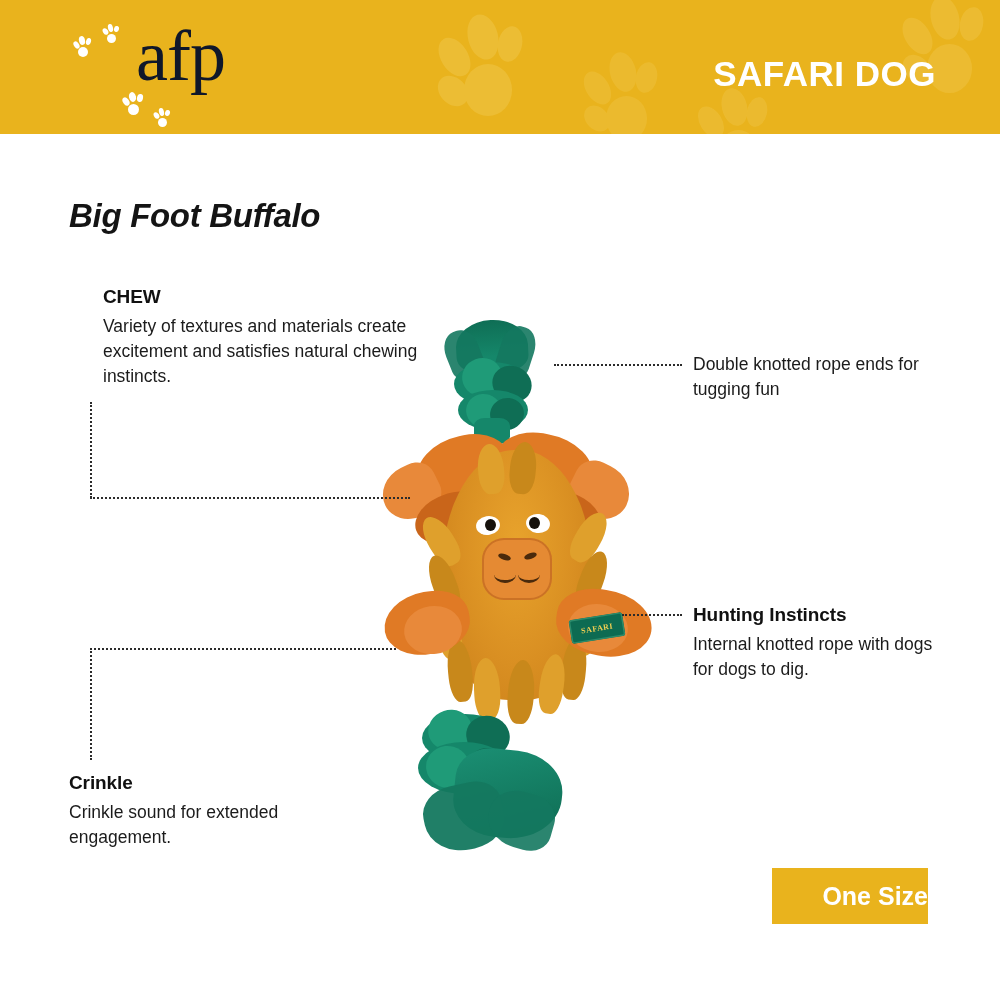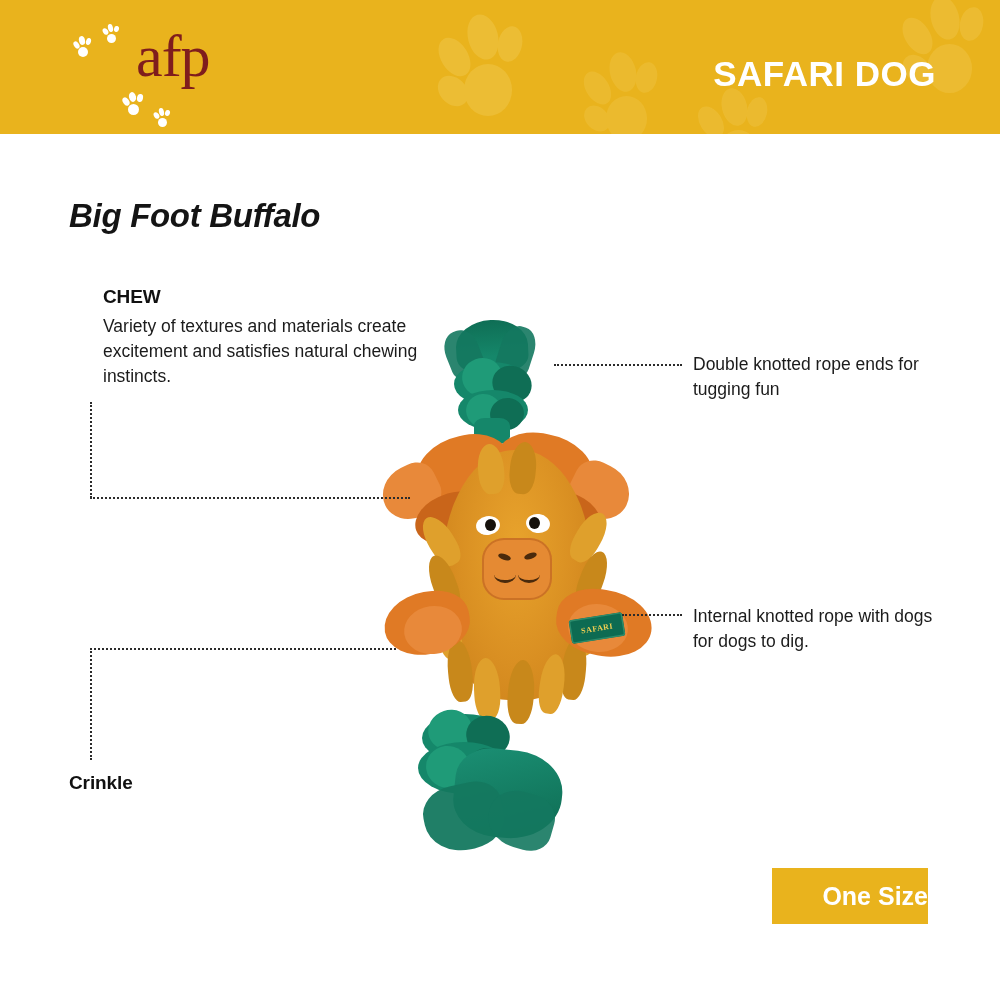--- a/index.html
+++ b/index.html
@@ -17,21 +17,21 @@
     position:absolute;left:0;top:0;width:1000px;height:134px;
     background:#e9b31d;overflow:hidden;
   }
   .header-paw{position:absolute;opacity:.30;}
   .hp-pad{position:absolute;background:#f5d46a;border-radius:50%;}
 
   .logo-wrap{position:absolute;left:30px;top:14px;width:270px;height:110px;}
   .logo-afp{
     position:absolute;left:106px;top:-4px;
     font-family:"Liberation Serif", serif;
-    font-size:60px;line-height:92px;color:#7f1d1d;letter-spacing:-1px;
+    font-size:72px;line-height:92px;color:#0f172a;letter-spacing:-1px;
   }
   .logo-sub{
     position:absolute;left:5px;top:60px;
     font-family:"Liberation Serif", serif;
     font-size:33px;line-height:33px;color:#3a2a12;
   }
   .logo-paw{position:absolute;}
   .lp{position:absolute;background:#ffffff;border-radius:50%;}
 
   .header-title{
@@ -276,24 +276,26 @@
   <div class="feature f-chew">
     <h3>CHEW</h3>
     <p>Variety of textures and materials create excitement and satisfies natural chewing instincts.</p>
   </div>
 
   <div class="feature f-tug">
     <p>Double knotted rope ends for tugging fun</p>
   </div>
 
   <div class="feature f-hunt">
+    <h3>Hunting Instincts</h3>
     <p>Internal knotted rope with dogs for dogs to dig.</p>
   </div>
 
   <div class="feature f-crinkle">
     <h3>Crinkle</h3>
+    <p>Crinkle sound for extended engagement.</p>
   </div>
 
   <div class="one-size">
     <span>One Size</span>
   </div>
 
 </div>
 
 </body></html>

